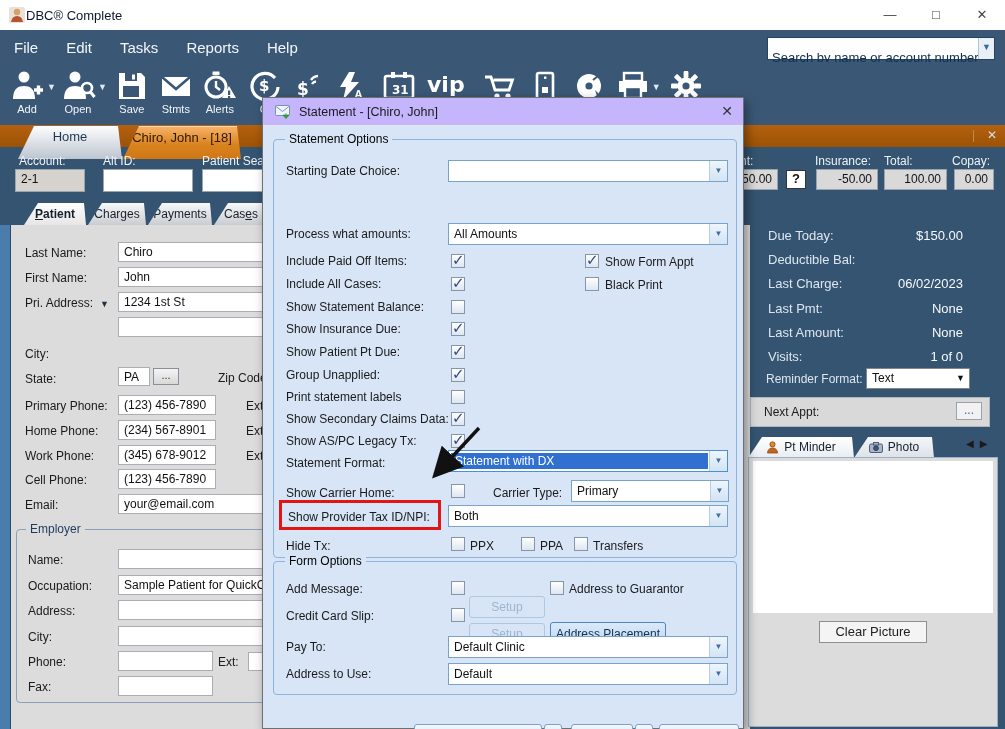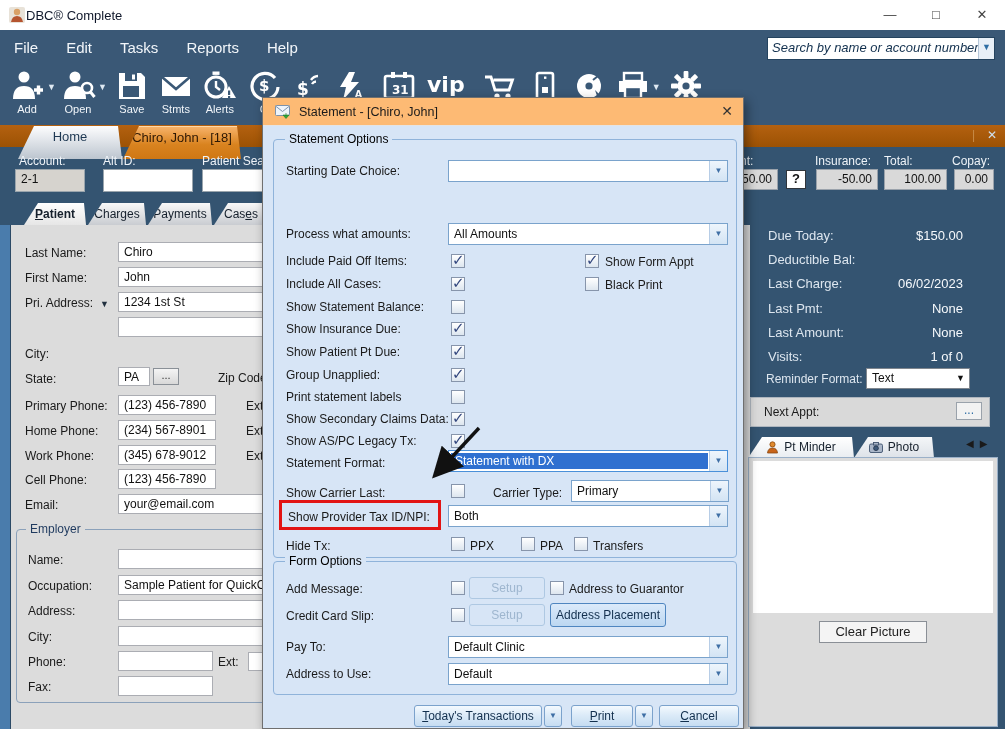--- a/index.html
+++ b/index.html
@@ -7,21 +7,21 @@
     font-family:"Liberation Sans","DejaVu Sans",sans-serif;font-size:12px;background:#345471;}
   .abs{position:absolute;}
   
   .titlebar{position:absolute;left:0;top:0;width:1005px;height:30px;background:#fff;display:flex;align-items:center;}
   .apptitle{color:#0f172a;font-size:13px;margin-left:8px;}
   .winctl{position:absolute;top:0;right:0;height:30px;display:flex;}
   .winctl span{width:46px;text-align:center;line-height:30px;color:#444;font-size:13px;cursor:default;}
   .menubar{position:absolute;left:0;top:30px;width:1005px;height:36px;background:#3a5876;display:flex;align-items:center;}
   .menuitem{color:#f2f6fa;font-size:15px;padding:0 14px;line-height:36px;}
   .searchwrap{position:absolute;right:10px;top:37px;width:226px;height:21px;background:#fff;border:1px solid #24435f;display:flex;}
-  .searchwrap .stext{flex:1;color:#12304e;font-size:13px;padding:2px 4px;white-space:nowrap;overflow:hidden;font-style:italic;}
+  .searchwrap .stext{flex:1;color:#12304e;font-size:13px;padding:12px 4px;white-space:nowrap;overflow:hidden;}
   .searchwrap .sbtn{width:15px;background:#e8eff7;border-left:1px solid #b5c6d8;color:#2e6da4;font-size:9px;text-align:center;line-height:19px;}
   .toolbar{position:absolute;left:0;top:66px;width:1005px;height:59px;background:#3a5876;display:flex;align-items:flex-start;padding-left:6px;box-sizing:border-box;}
   .tbtn{display:flex;flex-direction:column;align-items:center;margin:4px 3px 0 3px;color:#fff;}
   .tbtn .tlbl{font-size:11px;color:#f2f6fa;margin-top:1px;white-space:nowrap;}
   .tcaret{color:#dfe9f2;font-size:9px;margin:16px 1px 0 -1px;}
   
   .tabbar{position:absolute;left:0;top:125px;width:1005px;height:22px;background:linear-gradient(#b46110,#9c5204);}
   .mtab{position:absolute;top:1px;height:33px;line-height:21px;text-align:center;font-size:13px;
     clip-path:polygon(16px 0,calc(100% - 4px) 0,100% 100%,0 100%);}
   .mtab.home{left:18px;width:104px;background:linear-gradient(#fdfdfe,#bcc5cf);color:#1e3852;}
@@ -54,35 +54,35 @@
   .wcombo .arr{position:absolute;right:4px;top:4px;font-size:9px;color:#111;}
   .nabar{position:absolute;background:#d9d9d9;border:1px solid #aeb6bf;box-sizing:border-box;}
   .dotbtn{position:absolute;background:#f2f2f2;border:1px solid #9aa2ab;box-sizing:border-box;color:#2e6da4;text-align:center;line-height:14px;font-size:12px;}
   .ptab{position:absolute;top:437px;height:21px;line-height:21px;font-size:12px;color:#16202c;background:linear-gradient(#fff,#e9edf1);
     clip-path:polygon(14px 0,calc(100% - 2px) 0,100% 100%,0 100%);display:flex;align-items:center;justify-content:center;gap:5px;}
   .arrbox{position:absolute;color:#1a1a1a;font-size:10px;letter-spacing:6px;}
   .clearbtn{position:absolute;background:#f4f4f4;border:1px solid #8a8f96;box-sizing:border-box;text-align:center;font-size:13px;color:#222;line-height:20px;}
   
   .dialog{position:absolute;left:262px;top:97px;width:482px;height:632px;background:#d7e5f6;
     border:1px solid #6f6f6f;box-sizing:border-box;box-shadow:3px 4px 10px rgba(0,0,0,.4);z-index:10;}
-  .dtitle{position:absolute;left:0;top:0;width:100%;height:28px;background:#fdba74;border-bottom:1px solid #e4e4e4;display:flex;align-items:center;box-sizing:border-box;}
+  .dtitle{position:absolute;left:0;top:0;width:100%;height:28px;background:#c4b5fd;border-bottom:1px solid #e4e4e4;display:flex;align-items:center;box-sizing:border-box;}
   .dtitle .txt{color:#1a1a1a;font-size:12.5px;margin-left:8px;}
   .dclose{position:absolute;right:10px;top:5px;color:#333;font-size:14px;}
   .dgrp{position:absolute;border:1px solid #8fb3da;border-radius:4px;}
   .dgrplab{position:absolute;font-size:12px;color:#000000;background:#d7e5f6;padding:0 4px;white-space:nowrap;}
   .dlbl{position:absolute;color:#1a1a1a;font-size:12px;white-space:nowrap;}
   .combo{position:absolute;background:#fff;border:1px solid #7aa3cc;box-sizing:border-box;font-size:12px;color:#111;}
   .combo .ctext{position:absolute;left:0;top:0;right:17px;bottom:0;padding:3px 5px;white-space:nowrap;overflow:hidden;}
   .combo .cbtn{position:absolute;right:0;top:0;width:17px;bottom:0;background:linear-gradient(#eef5fc,#d3e4f4);border-left:1px solid #b7cde6;color:#3f6fa5;font-size:8px;text-align:center;line-height:20px;}
   .combo.sel{border-color:#4a90d9;}
   .combo.sel .ctext{left:2px;top:2px;bottom:2px;right:19px;background:#2f70d0;color:#fff;padding:1px 4px;}
   .cb{position:absolute;width:14px;height:14px;background:linear-gradient(#fff,#dde6ef);border:1px solid #8795ab;box-sizing:border-box;}
   .cb.checked::after{content:"✓";position:absolute;left:0px;top:-4px;font-size:15px;font-weight:bold;color:#33477e;}
   .dbtn{position:absolute;background:linear-gradient(#f4f9fe,#dcebf8 45%,#c6dcf1);border:1px solid #7ba2cc;border-radius:3px;
-    box-sizing:border-box;text-align:center;font-size:12px;color:#13304e;line-height:20px;white-space:nowrap;}
+    box-sizing:border-box;text-align:center;font-size:12px;color:#13304e;line-height:20px;white-space:nowrap;margin-top:19px;}
   .dbtn.split{line-height:20px;font-size:8px;color:#3f6fa5;}
   .dbtn.disabled{background:#d7e5f6;border-color:#aec8e2;color:#9eb6cf;}
   .dbtn.hl{background:linear-gradient(#dbeafa,#bcd7f1);border-color:#4f86c0;}
   .annot-red{position:absolute;border:3px solid #e21414;box-sizing:border-box;z-index:12;}
   .annot-svg{position:absolute;left:0;top:0;width:482px;height:632px;z-index:12;pointer-events:none;}
   u{text-decoration:underline;}
 </style>
 </head>
 <body>
 
@@ -416,21 +416,21 @@
     <div class="dlbl" style="left:342px;top:157px">Show Form Appt</div>
     <div class="cb" style="left:322px;top:179px"></div>
     <div class="dlbl" style="left:342px;top:180px">Black Print</div>
 
     <div class="dlbl" style="left:23px;top:358px">Statement Format:</div>
     <div class="combo sel" style="left:185px;top:352px;width:280px;height:22px">
       <span class="ctext">Statement with DX</span>
       <span class="cbtn">▼</span>
     </div>
 
-    <div class="dlbl" style="left:23px;top:388px">Show Carrier Last:</div>
+    <div class="dlbl" style="left:23px;top:388px">Show Carrier Home:</div>
     <div class="cb" style="left:188px;top:386px"></div>
     <div class="dlbl" style="left:230px;top:388px">Carrier Type:</div>
     <div class="combo" style="left:308px;top:382px;width:158px;height:22px">
       <span class="ctext">Primary</span>
       <span class="cbtn">▼</span>
     </div>
 
     <div class="dlbl" style="left:25px;top:412px">Show Provider Tax ID/NPI:</div>
     <div class="combo" style="left:185px;top:407px;width:280px;height:22px">
       <span class="ctext">Both</span>

